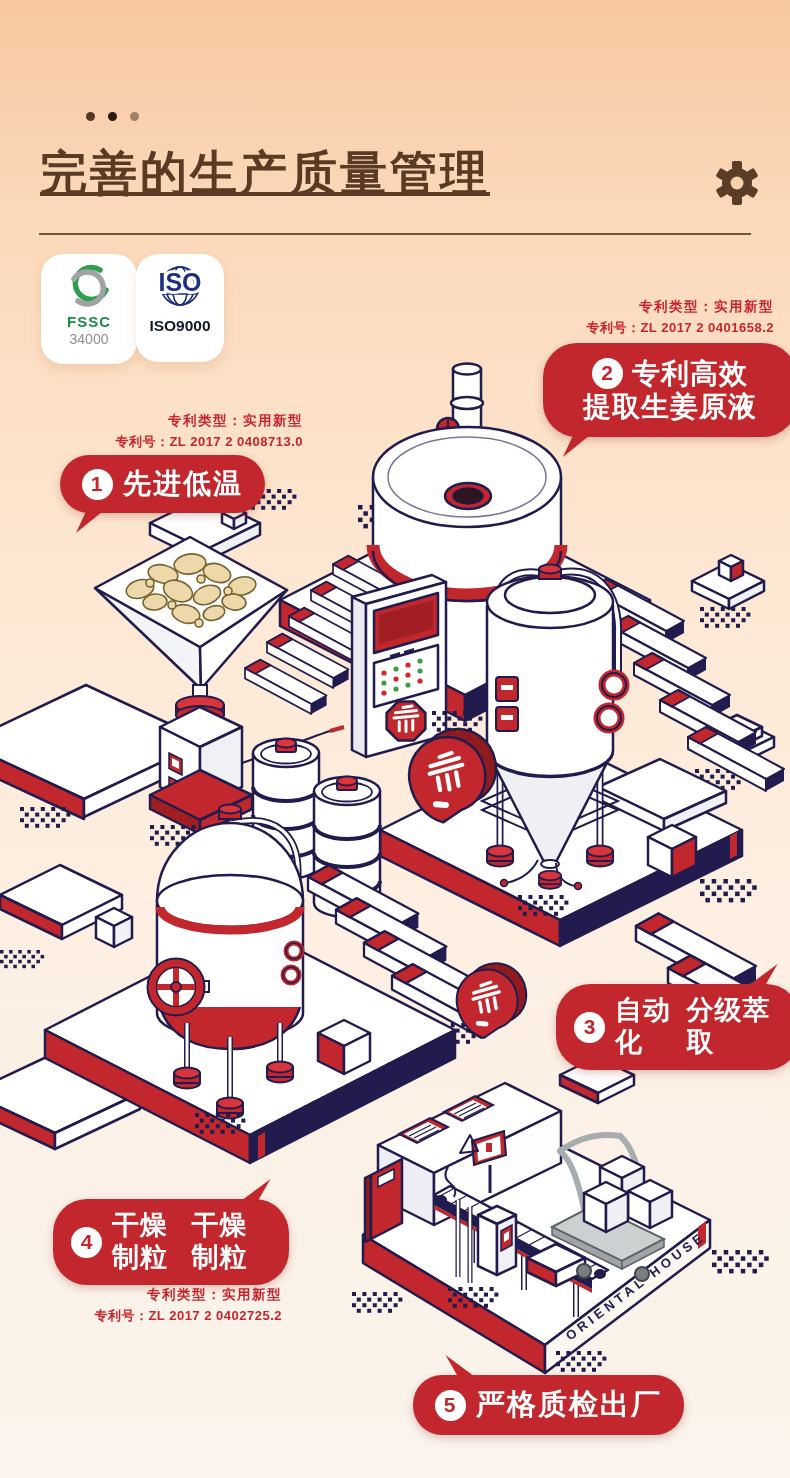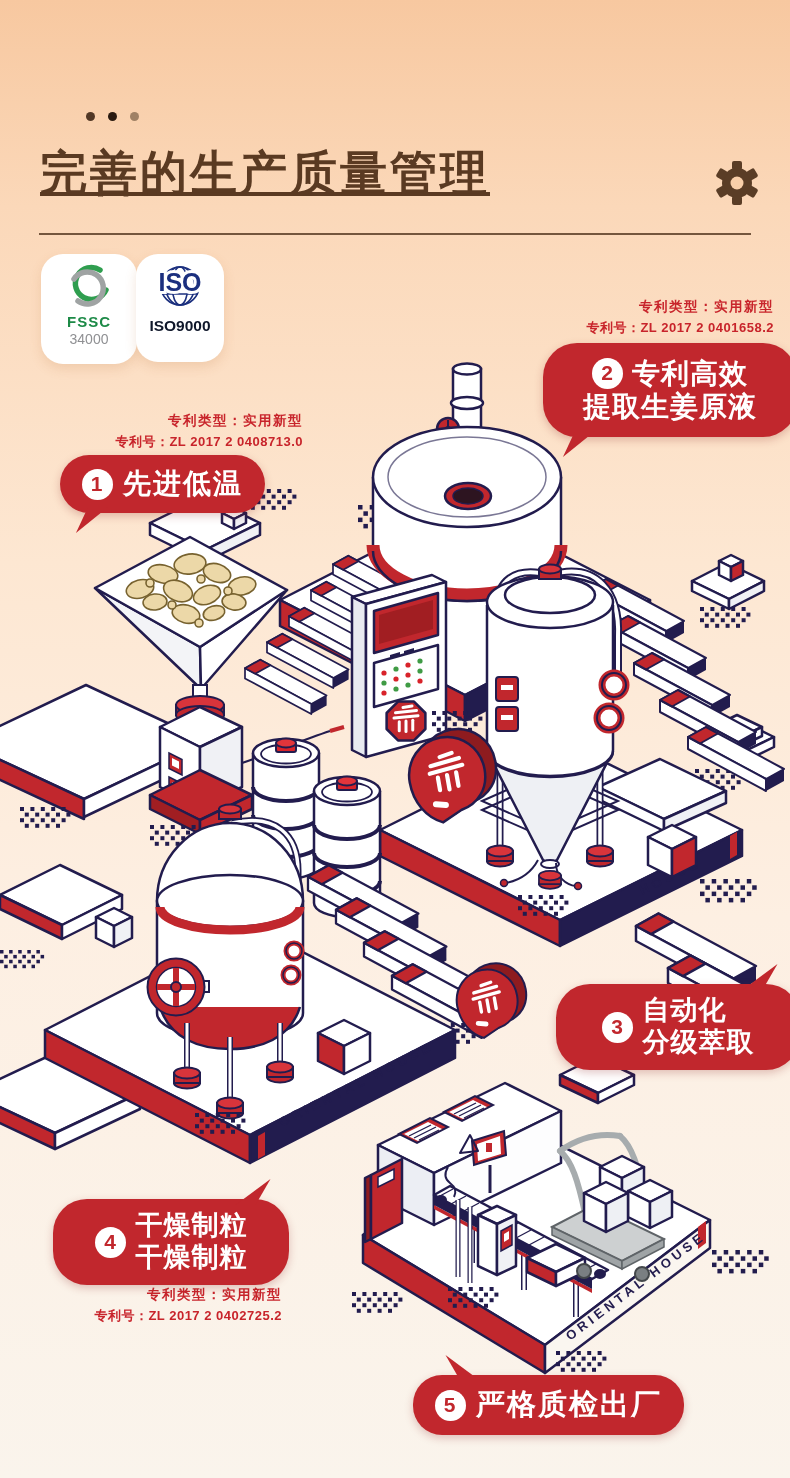--- a/index.html
+++ b/index.html
@@ -28,21 +28,21 @@
     align-items:center;justify-content:center;gap:10px;font-weight:900;z-index:7;
     box-shadow:0 3px 8px rgba(140,30,30,.25);}
   .bubble .num{width:31px;height:31px;background:#fff;color:#c1272d;border-radius:50%;
     display:flex;align-items:center;justify-content:center;font-size:21px;font-weight:900;flex:0 0 auto;}
   .tail{position:absolute;width:0;height:0;border-style:solid;}
   .tail-dl{border-width:26px 20px 0 0;border-color:#c1272d transparent transparent transparent;transform:skewX(-25deg);}
   .tail-ur{border-width:0 0 26px 20px;border-color:transparent transparent #c1272d transparent;transform:skewX(-30deg);}
   .tail-ul{border-width:0 20px 26px 0;border-color:transparent transparent #c1272d transparent;transform:skewX(30deg);}
   .b-one{height:58px;border-radius:29px;padding:0 22px;font-size:28px;letter-spacing:2px;}
   .b-col{padding:0 18px;}
-  .b-col .lines{display:flex;flex-direction:column;line-height:1.18;font-size:27px;letter-spacing:1px;}
+  .b-col .lines{display:flex;line-height:1.18;font-size:27px;letter-spacing:1px;}
   .b2rows{display:flex;flex-direction:column;align-items:center;line-height:1.18;font-size:28px;letter-spacing:1px;}
   .b2rows .r1{display:flex;align-items:center;gap:9px;}
   .scene{position:absolute;left:0;top:355px;z-index:1;}
   .st{stroke:#221c4e;stroke-width:2.5;stroke-linejoin:round;}
   .ed{fill:#221c4e;font-weight:700;font-size:13px;letter-spacing:4px;font-family:"Liberation Sans",sans-serif;}
 </style>
 </head>
 <body>
 
 <div class="page">

